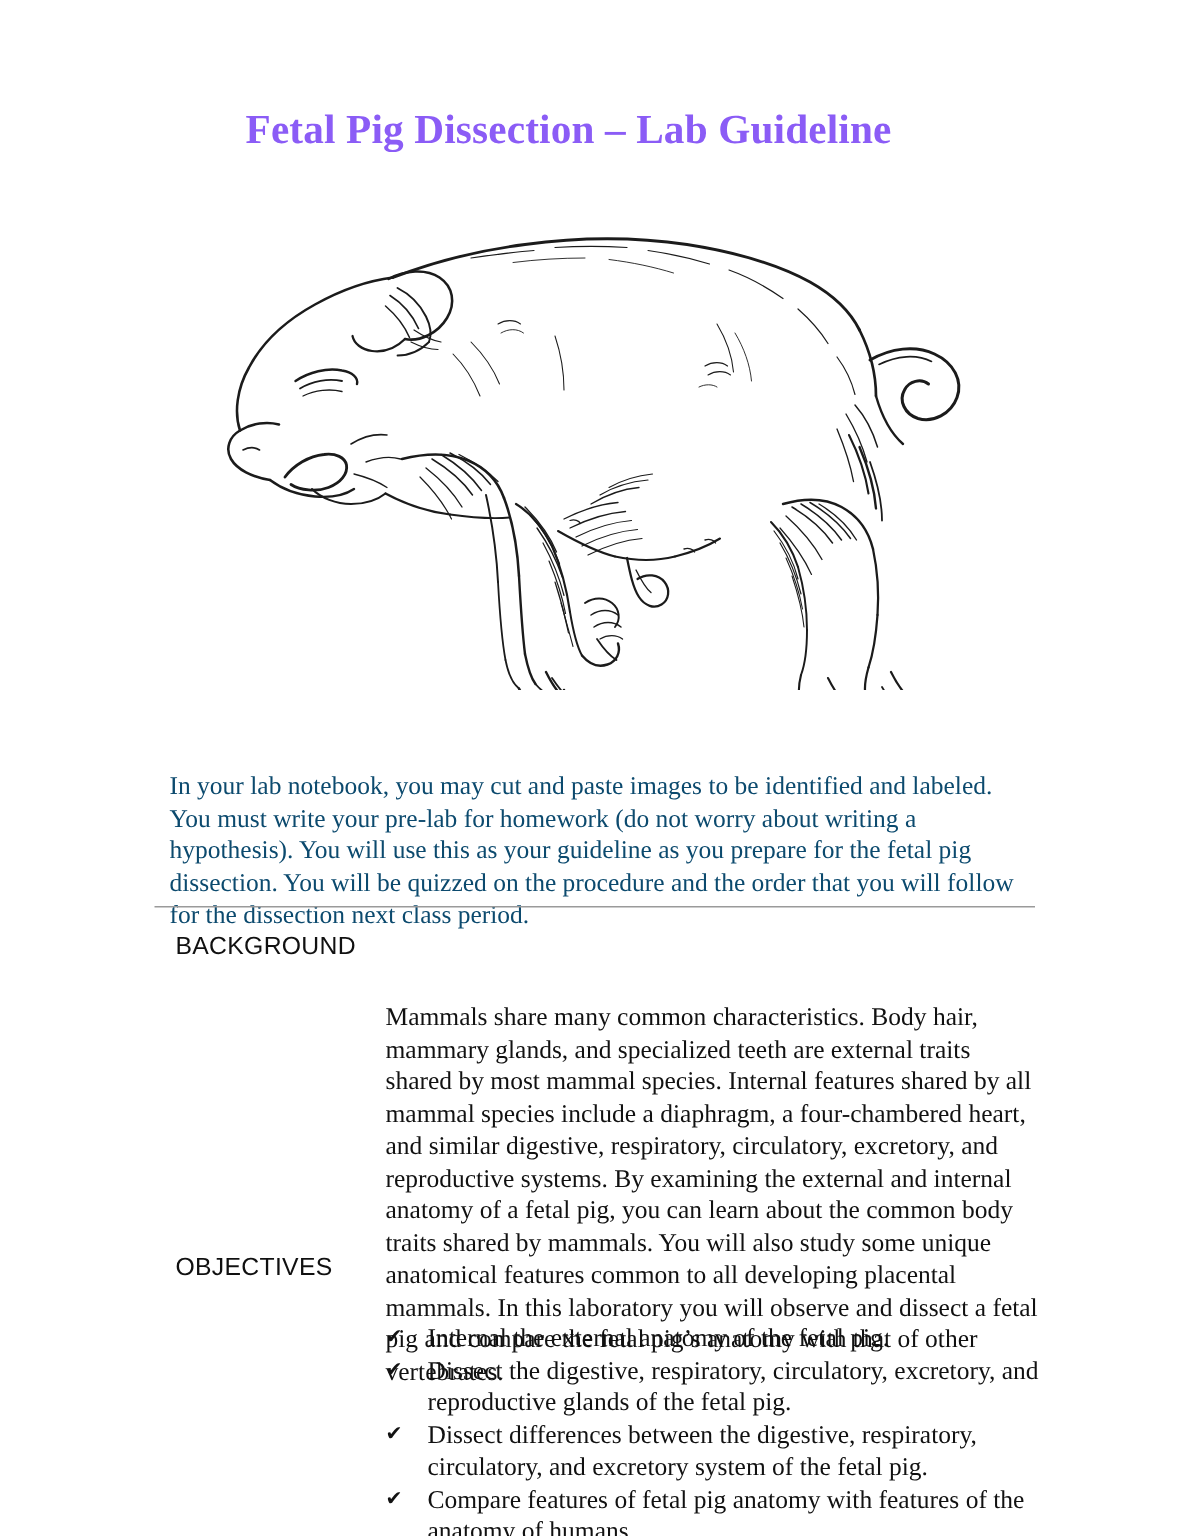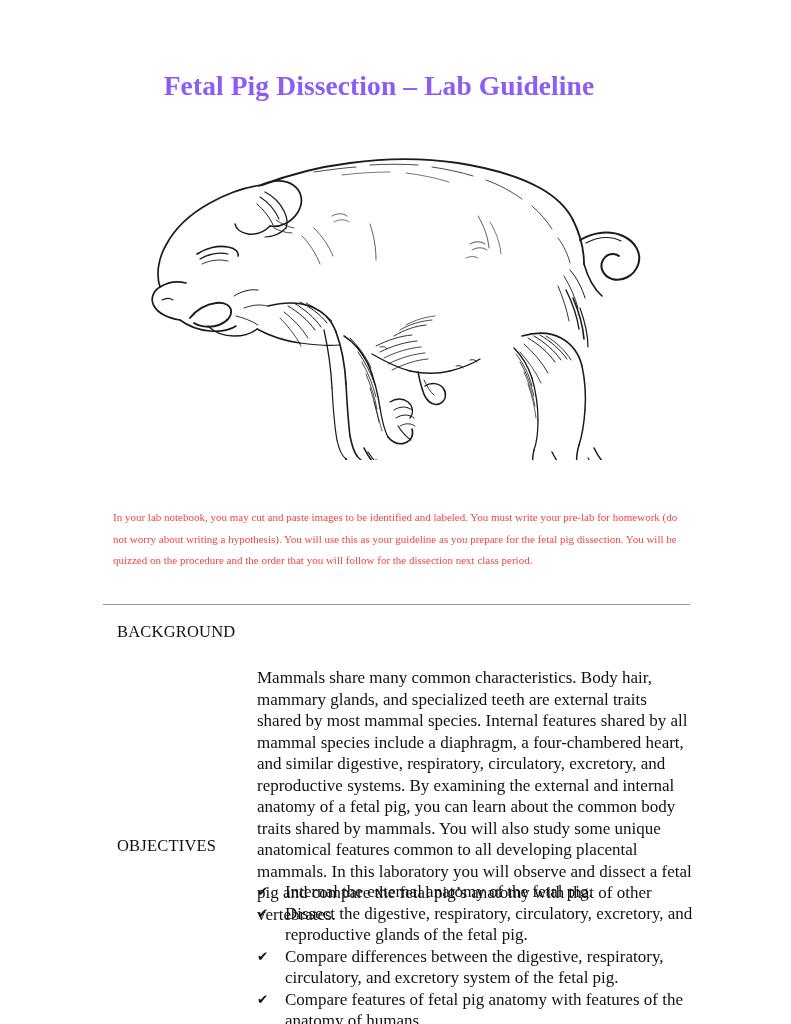--- a/index.html
+++ b/index.html
@@ -41,24 +41,24 @@
     height: 320px;
   }
   .figure svg { display: block; width: 100%; height: 100%; }
 
   
   .intro {
     position: absolute;
     left: 113px;
     top: 496px;
     width: 578px;
-    font-size: 11px;
+    font-size: 17px;
     line-height: 21.6px;
     text-align: left;
-    color: #ef4444;
+    color: #0c4a6e;
   }
 
   
   .divider {
     position: absolute;
     left: 103px;
     top: 604px;
     width: 587px;
     height: 1px;
     background: #9a9a9a;
@@ -68,21 +68,21 @@
   .section {
     position: absolute;
     left: 113px;
     width: 580px;
   }
   .section-label {
     position: absolute;
     left: 4px;
     top: 0;
     width: 140px;
-    font-family: Liberation Serif, serif;
+    font-family: Liberation Sans, sans-serif;
     font-size: 16.5px;
     letter-spacing: 0.2px;
     color: #101010;
   }
   .section-body {
     position: absolute;
     left: 144px;
     top: 0;
     width: 436px;
     font-size: 17px;
@@ -302,19 +302,19 @@
     <div class="section-label">BACKGROUND</div>
     <div class="section-body">Mammals share many common characteristics.  Body hair, mammary glands, and specialized teeth are external traits shared by most mammal species.  Internal features shared by all mammal species include a diaphragm, a four-chambered heart, and similar digestive, respiratory, circulatory, excretory, and reproductive systems.  By examining the external and internal anatomy of a fetal pig, you can learn about the common body traits shared by mammals.  You will also study some unique anatomical features common to all developing placental mammals.  In this laboratory you will observe and dissect a fetal pig and compare the fetal pig’s anatomy with that of other vertebrates.</div>
   </div>
 
   <div class="section" id="section-objectives">
     <div class="section-label">OBJECTIVES</div>
     <div class="section-body">
       <ul class="check-list" id="objectives-list">
           <li><span class="tick">✔</span><span>Internal the external anatomy of the fetal pig.</span></li>
           <li><span class="tick">✔</span><span>Dissect the digestive, respiratory, circulatory, excretory, and reproductive glands of the fetal pig.</span></li>
-          <li><span class="tick">✔</span><span>Compare differences between the digestive, respiratory, circulatory, and excretory system of the fetal pig.</span></li>
+          <li><span class="tick">✔</span><span>Dissect differences between the digestive, respiratory, circulatory, and excretory system of the fetal pig.</span></li>
           <li><span class="tick">✔</span><span>Compare features of fetal pig anatomy with features of the anatomy of humans.</span></li>
         </ul>
     </div>
   </div>
 
 </div>
 
 </body></html>

